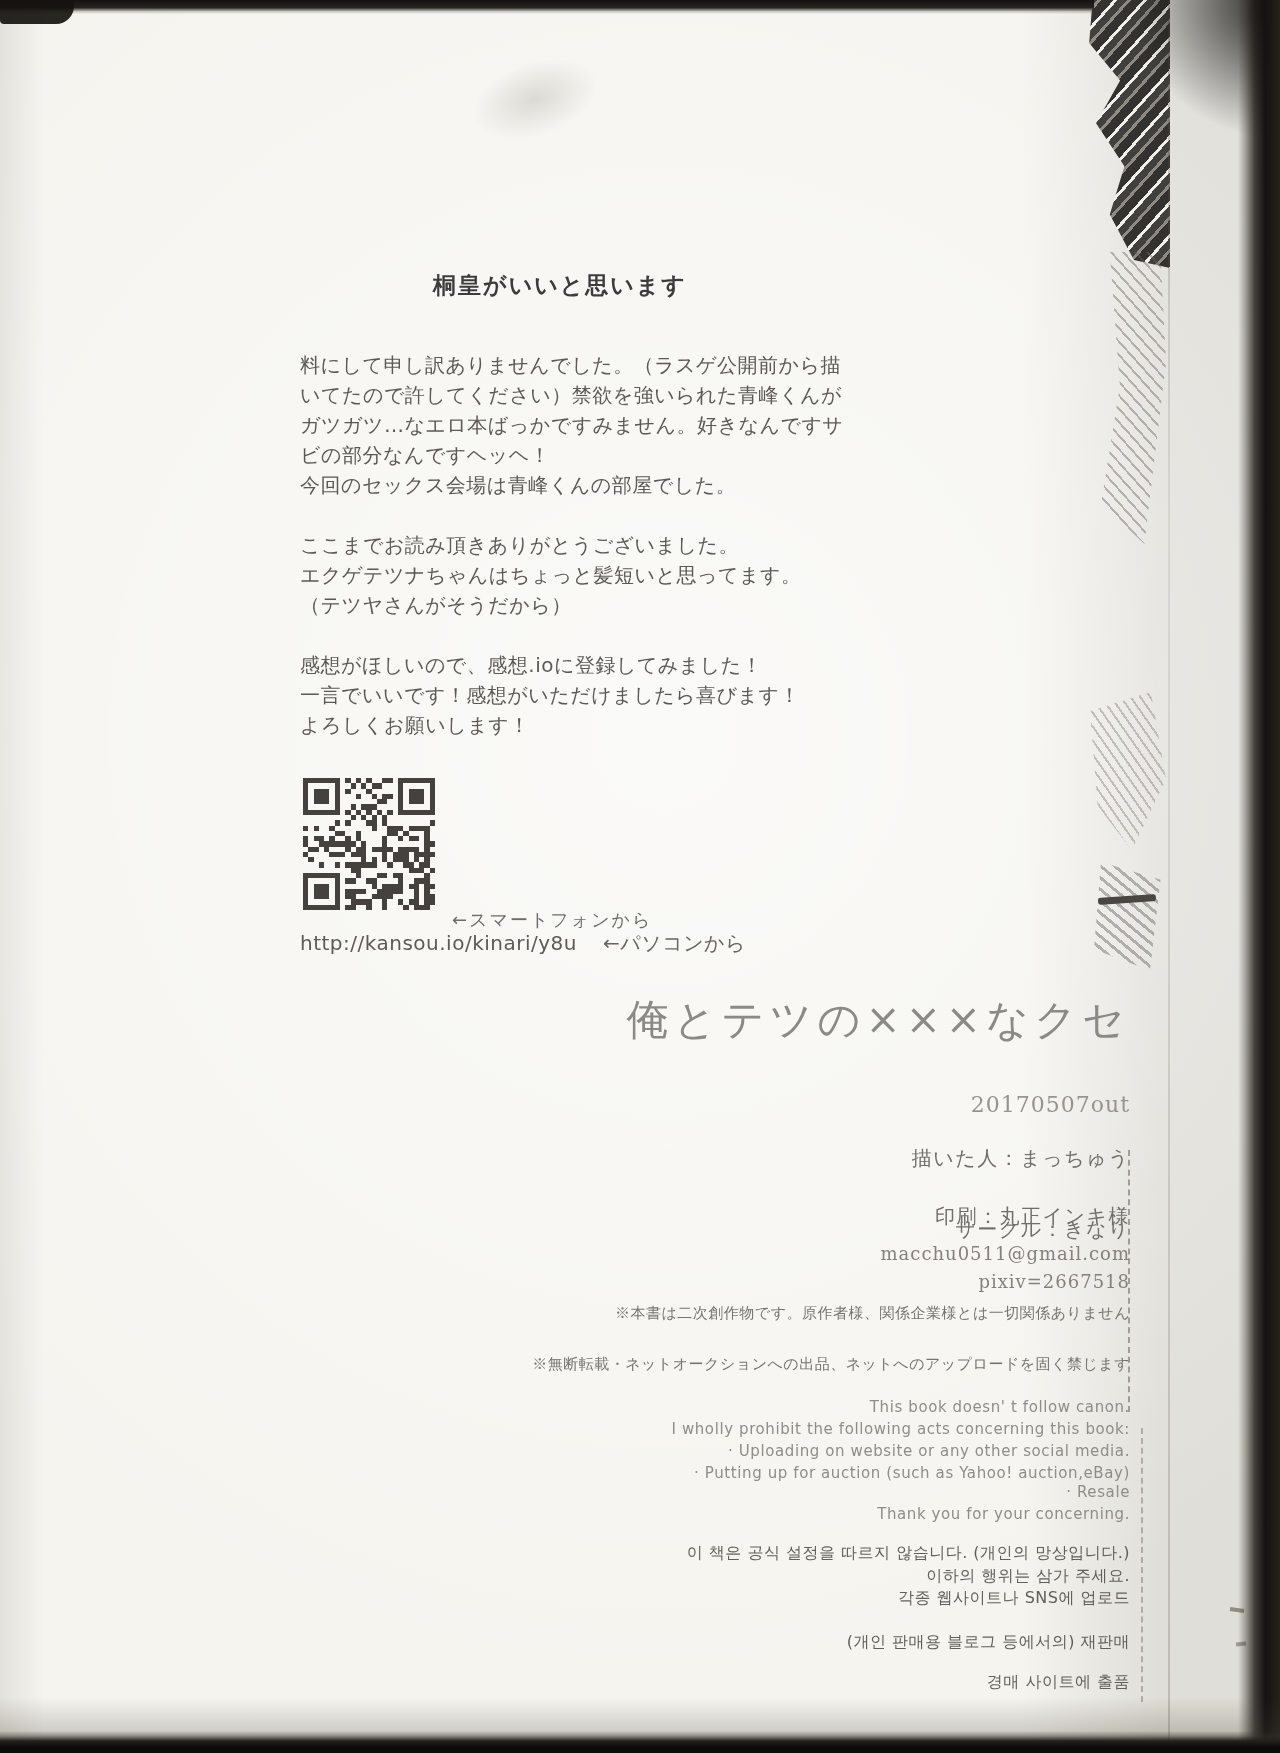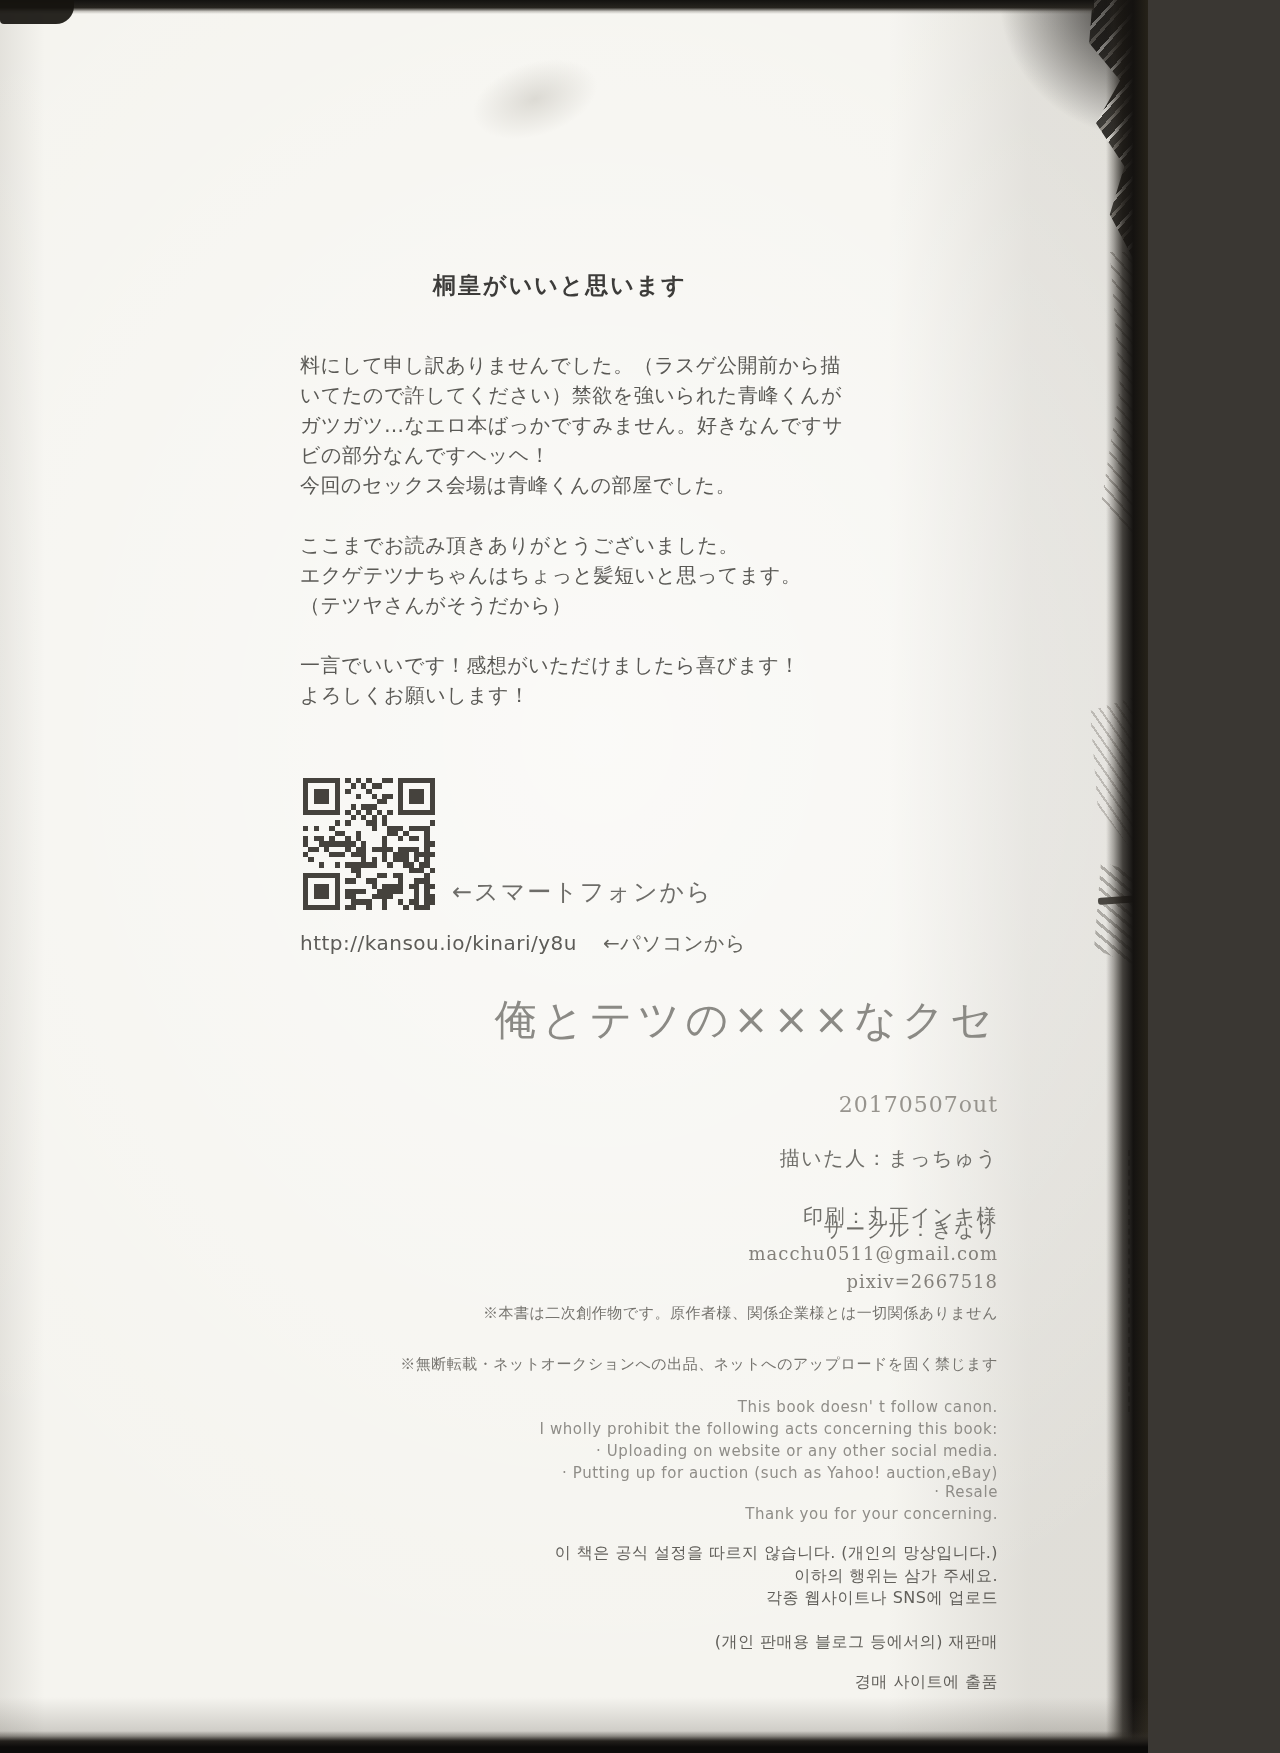--- a/index.html
+++ b/index.html
@@ -1,17 +1,17 @@
 <!DOCTYPE html>
 <html><head>
 <meta charset="utf-8">
 <style>
   html,body{margin:0;padding:0;background:#3a3733;}
   .scan{
-    position:relative;width:1148px;height:1753px;overflow:hidden;
+    position:relative;width:1280px;height:1753px;overflow:hidden;
     font-family:"DejaVu Sans",sans-serif;
     background:
       radial-gradient(120% 90% at 52% 42%, rgba(255,255,255,0.55), rgba(255,255,255,0) 62%),
       linear-gradient(to right, rgba(70,62,50,0.10), rgba(0,0,0,0) 45px),
       linear-gradient(to left, rgba(70,62,50,0.12) 0 120px, rgba(0,0,0,0) 260px),
       #f5f4ef;
   }
   .scan *{box-sizing:border-box;}
   
   .heading{
@@ -20,21 +20,21 @@
     letter-spacing:2px;color:#3d3c3a;
   }
   .body-text{
     position:absolute;top:350px;left:300px;width:560px;
     font-size:20px;line-height:30px;letter-spacing:0.5px;color:#5a5955;
   }
   .body-text div{height:30px;white-space:nowrap;}
   .qr{position:absolute;left:300px;top:778px;width:138px;height:132px;}
   .qr svg{width:100%;height:100%;}
   .qr-caption{
-    position:absolute;left:452px;top:876px;font-size:24px;letter-spacing:2px;color:#6e6d69;
+    position:absolute;left:452px;top:908px;font-size:18px;letter-spacing:2px;color:#6e6d69;
   }
   .url-line{
     position:absolute;left:300px;top:930px;font-size:20px;letter-spacing:0.5px;color:#5c5b57;
   }
   .url-line .pc-caption{margin-left:26px;color:#66655f;}
   
   .r{position:absolute;right:150px;text-align:right;white-space:nowrap;}
   .work-title{
     top:992px;font-family:"DejaVu Serif",serif;font-size:42px;
     letter-spacing:5px;color:#8b8a85;
@@ -131,20 +131,21 @@
     <div>料にして申し訳ありませんでした。（ラスゲ公開前から描</div>
     <div>いてたので許してください）禁欲を強いられた青峰くんが</div>
     <div>ガツガツ…なエロ本ばっかですみません。好きなんですサ</div>
     <div>ビの部分なんですヘッヘ！</div>
     <div>今回のセックス会場は青峰くんの部屋でした。</div>
     <div></div>
     <div>ここまでお読み頂きありがとうございました。</div>
     <div>エクゲテツナちゃんはちょっと髪短いと思ってます。</div>
     <div>（テツヤさんがそうだから）</div>
     <div></div>
+    <div>感想がほしいので、感想.ioに登録してみました！</div>
     <div>一言でいいです！感想がいただけましたら喜びます！</div>
     <div>よろしくお願いします！</div>
   </div>
 
   <div class="qr">
     <svg viewBox="0 0 25 25" shape-rendering="crispEdges">
         <rect x="0" y="0" width="1" height="1" fill="#45423d"></rect>
         <rect x="1" y="0" width="1" height="1" fill="#45423d"></rect>
         <rect x="2" y="0" width="1" height="1" fill="#45423d"></rect>
         <rect x="3" y="0" width="1" height="1" fill="#45423d"></rect>

